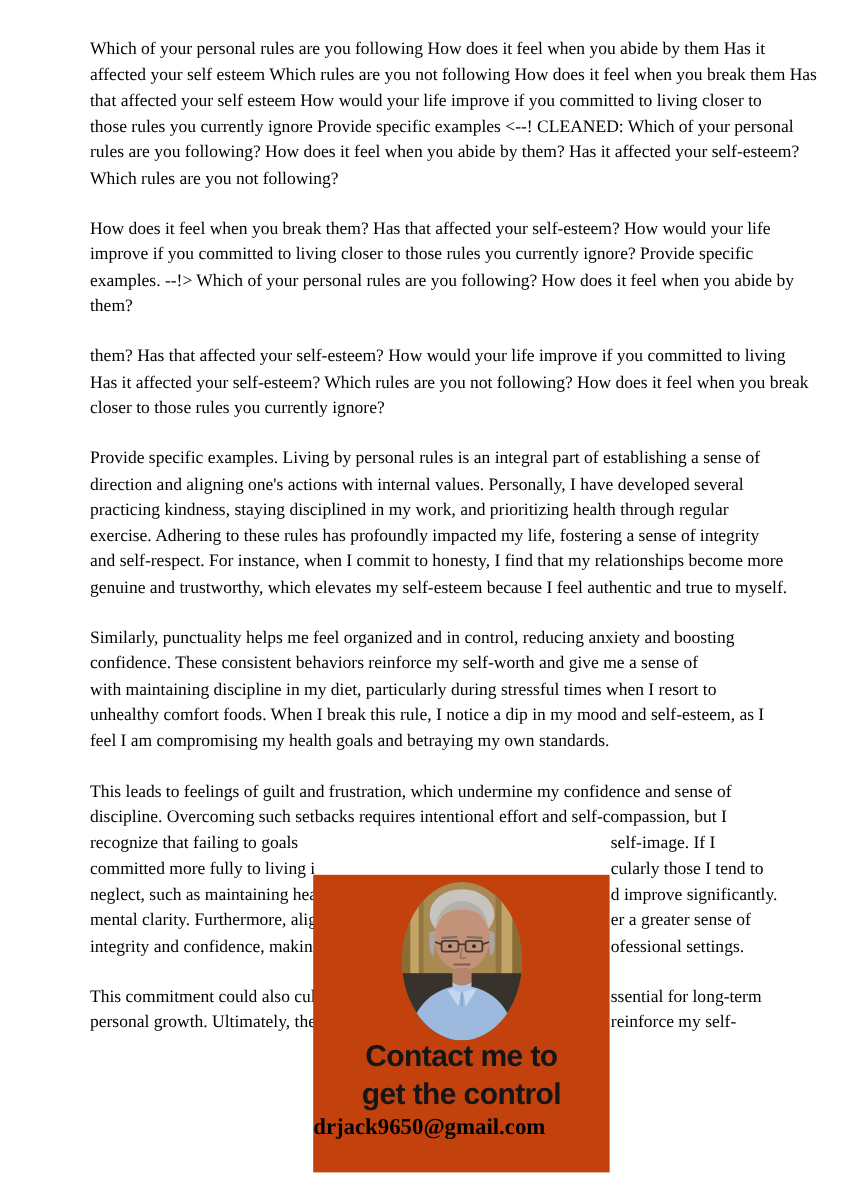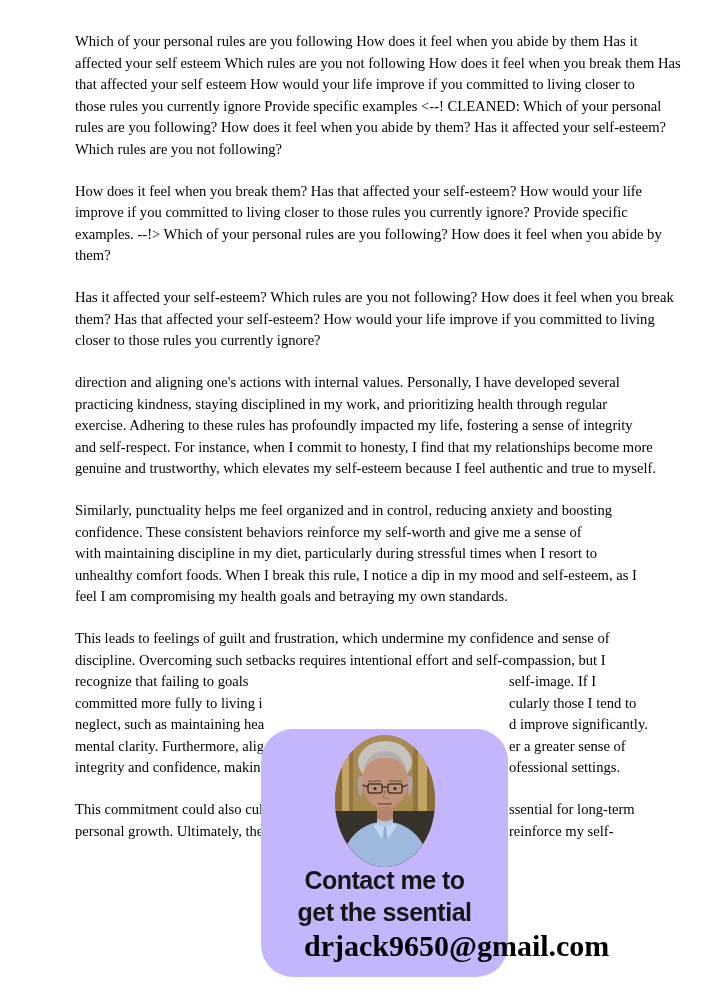--- a/index.html
+++ b/index.html
@@ -67,23 +67,22 @@
     color: #161616;
   }
   .email {
     position: absolute;
     top: 200px;
     left: 0;
     width: 100%;
     text-align: left;
     font-family: "Liberation Serif", serif;
     font-weight: 700;
-    font-size: 30px;
+    font-size: 19px;
     color: #000000;
-    padding-left: 43px;
   }
 </style>
 </head>
 <body>
 
 <div class="page">
 
   <div class="doc" id="doc" style="color: rgb(0, 0, 0);">
       <div class="paragraph">
         <div class="line">Which of your personal rules are you following How does it feel when you abide by them Has it</div>
@@ -93,25 +92,26 @@
         <div class="line">rules are you following? How does it feel when you abide by them? Has it affected your self-esteem?</div>
         <div class="line">Which rules are you not following?</div>
       </div>
       <div class="paragraph">
         <div class="line">How does it feel when you break them? Has that affected your self-esteem? How would your life</div>
         <div class="line">improve if you committed to living closer to those rules you currently ignore? Provide specific</div>
         <div class="line">examples. --!&gt; Which of your personal rules are you following? How does it feel when you abide by</div>
         <div class="line">them?</div>
       </div>
       <div class="paragraph">
+        <div class="line">them? Has that affected your self-esteem? How would your life improve if you committed to living</div>
         <div class="line">Has it affected your self-esteem? Which rules are you not following? How does it feel when you break</div>
-        <div class="line">them? Has that affected your self-esteem? How would your life improve if you committed to living</div>
         <div class="line">closer to those rules you currently ignore?</div>
       </div>
       <div class="paragraph">
+        <div class="line">Provide specific examples. Living by personal rules is an integral part of establishing a sense of</div>
         <div class="line">direction and aligning one's actions with internal values. Personally, I have developed several</div>
         <div class="line">practicing kindness, staying disciplined in my work, and prioritizing health through regular</div>
         <div class="line">exercise. Adhering to these rules has profoundly impacted my life, fostering a sense of integrity</div>
         <div class="line">and self-respect. For instance, when I commit to honesty, I find that my relationships become more</div>
         <div class="line">genuine and trustworthy, which elevates my self-esteem because I feel authentic and true to myself.</div>
       </div>
       <div class="paragraph">
         <div class="line">Similarly, punctuality helps me feel organized and in control, reducing anxiety and boosting</div>
         <div class="line">confidence. These consistent behaviors reinforce my self-worth and give me a sense of</div>
         <div class="line">with maintaining discipline in my diet, particularly during stressful times when I resort to</div>
@@ -126,21 +126,21 @@
         <div class="line"><span class="frag-left">neglect, such as maintaining hea</span><span class="frag-right">d improve significantly.</span></div>
         <div class="line"><span class="frag-left">mental clarity. Furthermore, alig</span><span class="frag-right">er a greater sense of</span></div>
         <div class="line"><span class="frag-left">integrity and confidence, makin</span><span class="frag-right">ofessional settings.</span></div>
       </div>
       <div class="paragraph">
         <div class="line"><span class="frag-left">This commitment could also cul</span><span class="frag-right">ssential for long-term</span></div>
         <div class="line"><span class="frag-left">personal growth. Ultimately, the</span><span class="frag-right">reinforce my self-</span></div>
       </div>
     </div>
 
-  <div class="overlay" style="background: #c4b5fd; border-radius: 32px;">
+  <div class="overlay" style="background: #c2410c;">
     <div class="photo" title="elderly man with gray hair and glasses wearing a light blue collared shirt">
       <svg viewBox="0 0 100 132" xmlns="http://www.w3.org/2000/svg" preserveAspectRatio="none">
 
         <rect x="0" y="0" width="100" height="132" fill="#a98a52"></rect>
         <rect x="0" y="0" width="7" height="132" fill="#8a6c35"></rect>
         <rect x="7" y="0" width="7" height="132" fill="#c2a466"></rect>
         <rect x="14" y="0" width="4" height="132" fill="#93763f"></rect>
         <rect x="78" y="0" width="5" height="132" fill="#93763f"></rect>
         <rect x="83" y="0" width="9" height="132" fill="#c2a466"></rect>
         <rect x="92" y="0" width="8" height="132" fill="#8a6c35"></rect>
@@ -181,18 +181,18 @@
 
         <path d="M5,132 C9,104 25,88 50,86 C75,88 91,104 95,132 Z" fill="#9db9dd"></path>
         <path d="M38,90 L50,86 L47,104 Z" fill="#c3d7ee"></path>
         <path d="M62,90 L50,86 L53,104 Z" fill="#c3d7ee"></path>
         <path d="M50,86 L50,104" stroke="#7b99c0" stroke-width="1" fill="none"></path>
         <path d="M42,84 L50,87 L58,84 L57,90 L50,92 L43,90 Z" fill="#b0c8e6"></path>
       </svg>
     </div>
     <div class="headline" style="color: rgb(22, 22, 22);">
       <div>Contact me to</div>
-      <div>get the ssential</div>
+      <div>get the control</div>
     </div>
     <div class="email">drjack9650@gmail.com</div>
   </div>
 
 </div>
 
 </body></html>

